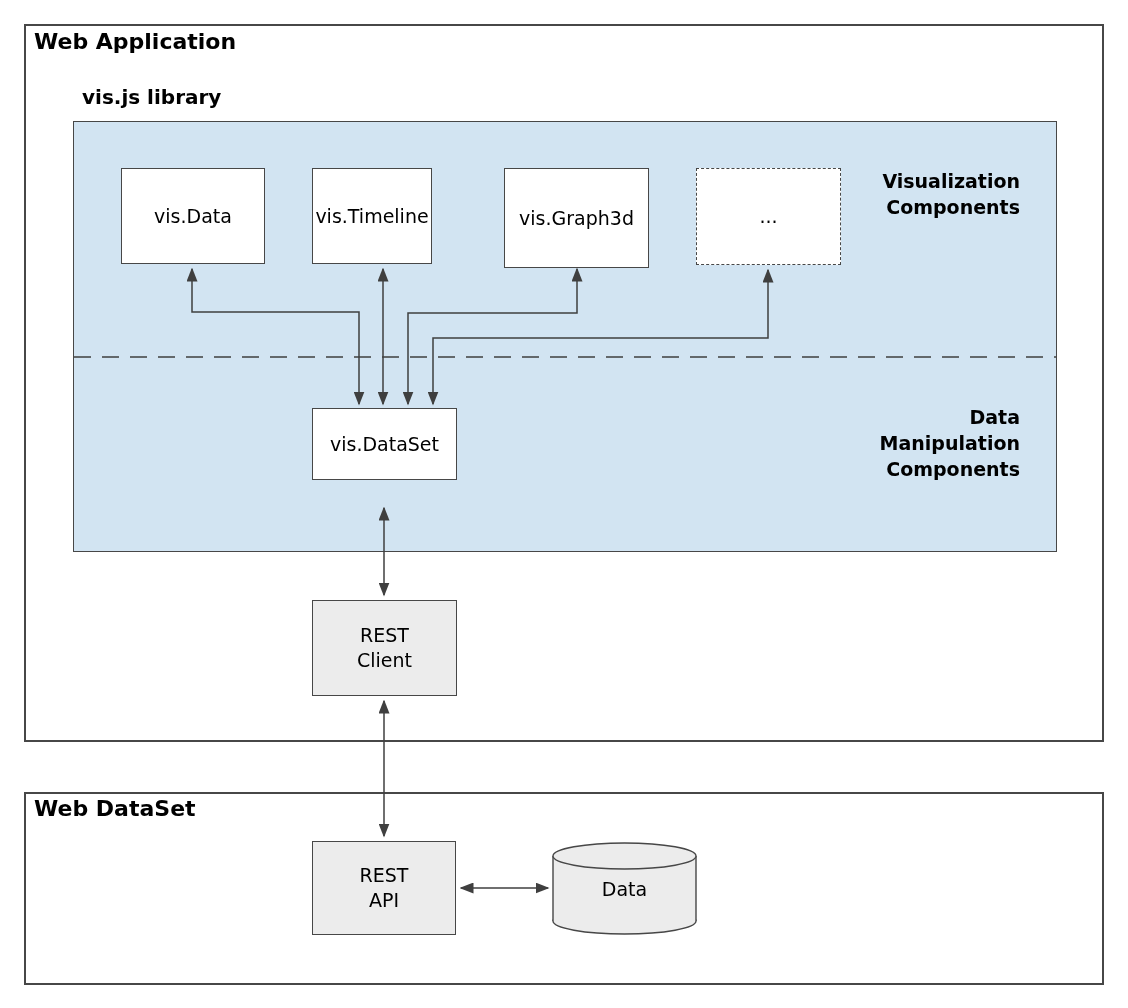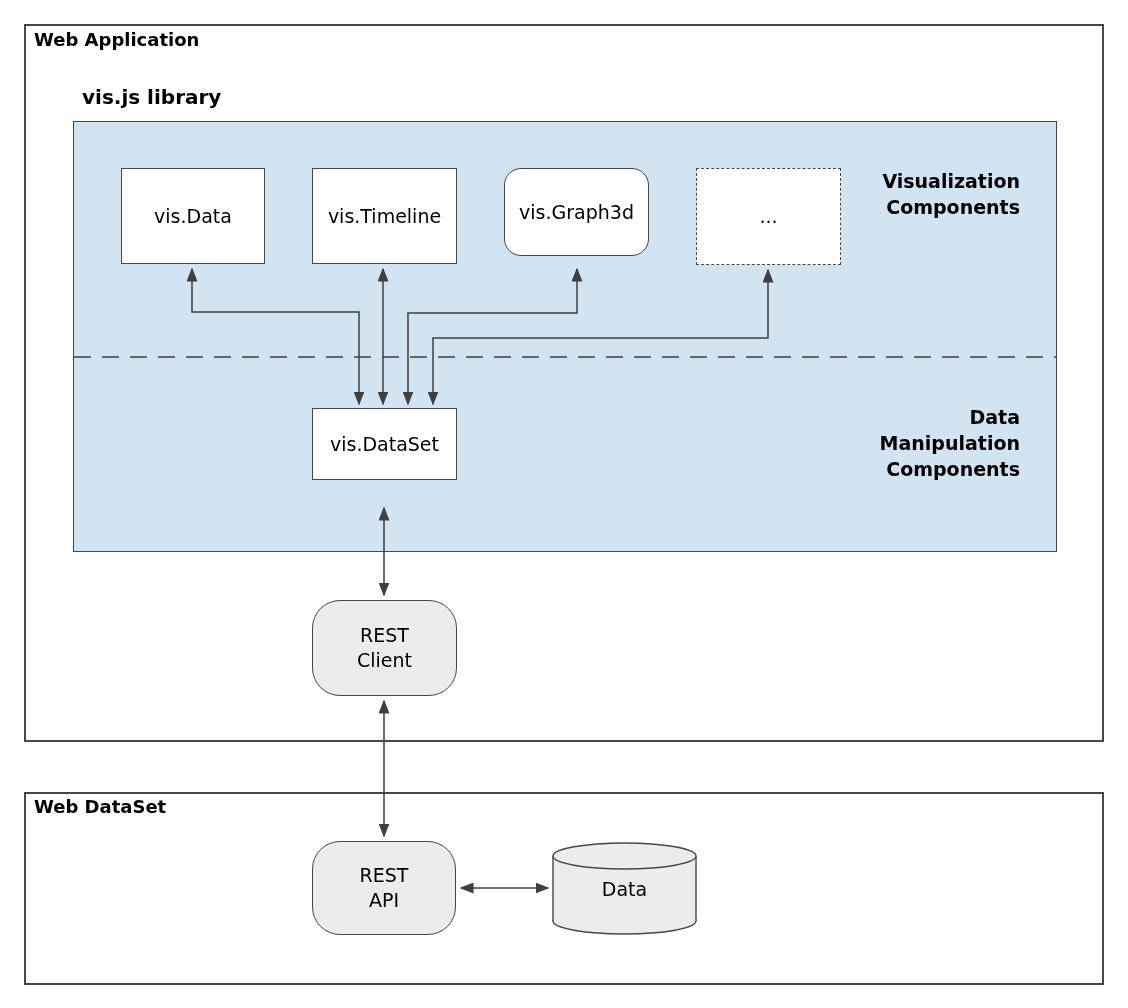--- a/index.html
+++ b/index.html
@@ -20,21 +20,21 @@
   }
   .panel {
     position: absolute;
     background: #ffffff;
     border: 2px solid var(--border);
     z-index: 1;
   }
   .panel-title {
     position: absolute;
     font-weight: bold;
-    font-size: 18px;
+    font-size: 22px;
     z-index: 4;
     white-space: nowrap;
   }
   .library {
     position: absolute;
     left: 73px; top: 121px;
     width: 984px; height: 431px;
     background: var(--library-bg);
     border: 1.5px solid var(--border);
     z-index: 1;
@@ -53,21 +53,21 @@
     border: 1.6px solid var(--border);
     display: flex;
     align-items: center;
     justify-content: center;
     font-size: 19px;
     text-align: center;
     z-index: 3;
     white-space: pre-line;
     line-height: 1.3;
   }
-  .node.gray { background: var(--gray-fill); border-radius: 28px; }
+  .node.gray { background: var(--gray-fill); }
   .node.dashed { border-style: dashed; }
   .section-label {
     position: absolute;
     right: 108px;
     text-align: right;
     font-weight: bold;
     font-size: 19px;
     line-height: 26px;
     white-space: pre-line;
     z-index: 4;
@@ -94,22 +94,22 @@
 <div class="panel" style="left:24px; top:24px; width:1080px; height:718px;"></div>
 <div class="panel-title" style="left:34px; top:29px;">Web Application</div>
 
 <div class="library"></div>
 <div class="library-title">vis.js library</div>
 
 <div class="panel" style="left:24px; top:792px; width:1080px; height:193px;"></div>
 <div class="panel-title" style="left:34px; top:796px;">Web DataSet</div>
 
 <div class="node" style="left:121px; top:168px; width:144px; height:96px;">vis.Data</div>
-<div class="node" style="left:312px; top:168px; width:145px; height:96px;text-align:center;">vis.Timeline</div>
-<div class="node" style="left:504px; top:168px; width:145px; height:88px;border-radius:17px;">vis.Graph3d</div>
+<div class="node" style="left:312px; top:168px; width:120px; height:96px;text-align:center;">vis.Timeline</div>
+<div class="node" style="left:504px; top:168px; width:145px; height:100px;">vis.Graph3d</div>
 <div class="node dashed" style="left:696px; top:168px; width:145px; height:97px;">...</div>
 
 <div class="section-label" style="top:168px;">Visualization
 Components</div>
 <div class="section-label" style="top:404px;">Data
 Manipulation
 Components</div>
 
 <div class="node" style="left:312px; top:408px; width:145px; height:72px;">vis.DataSet</div>
 

